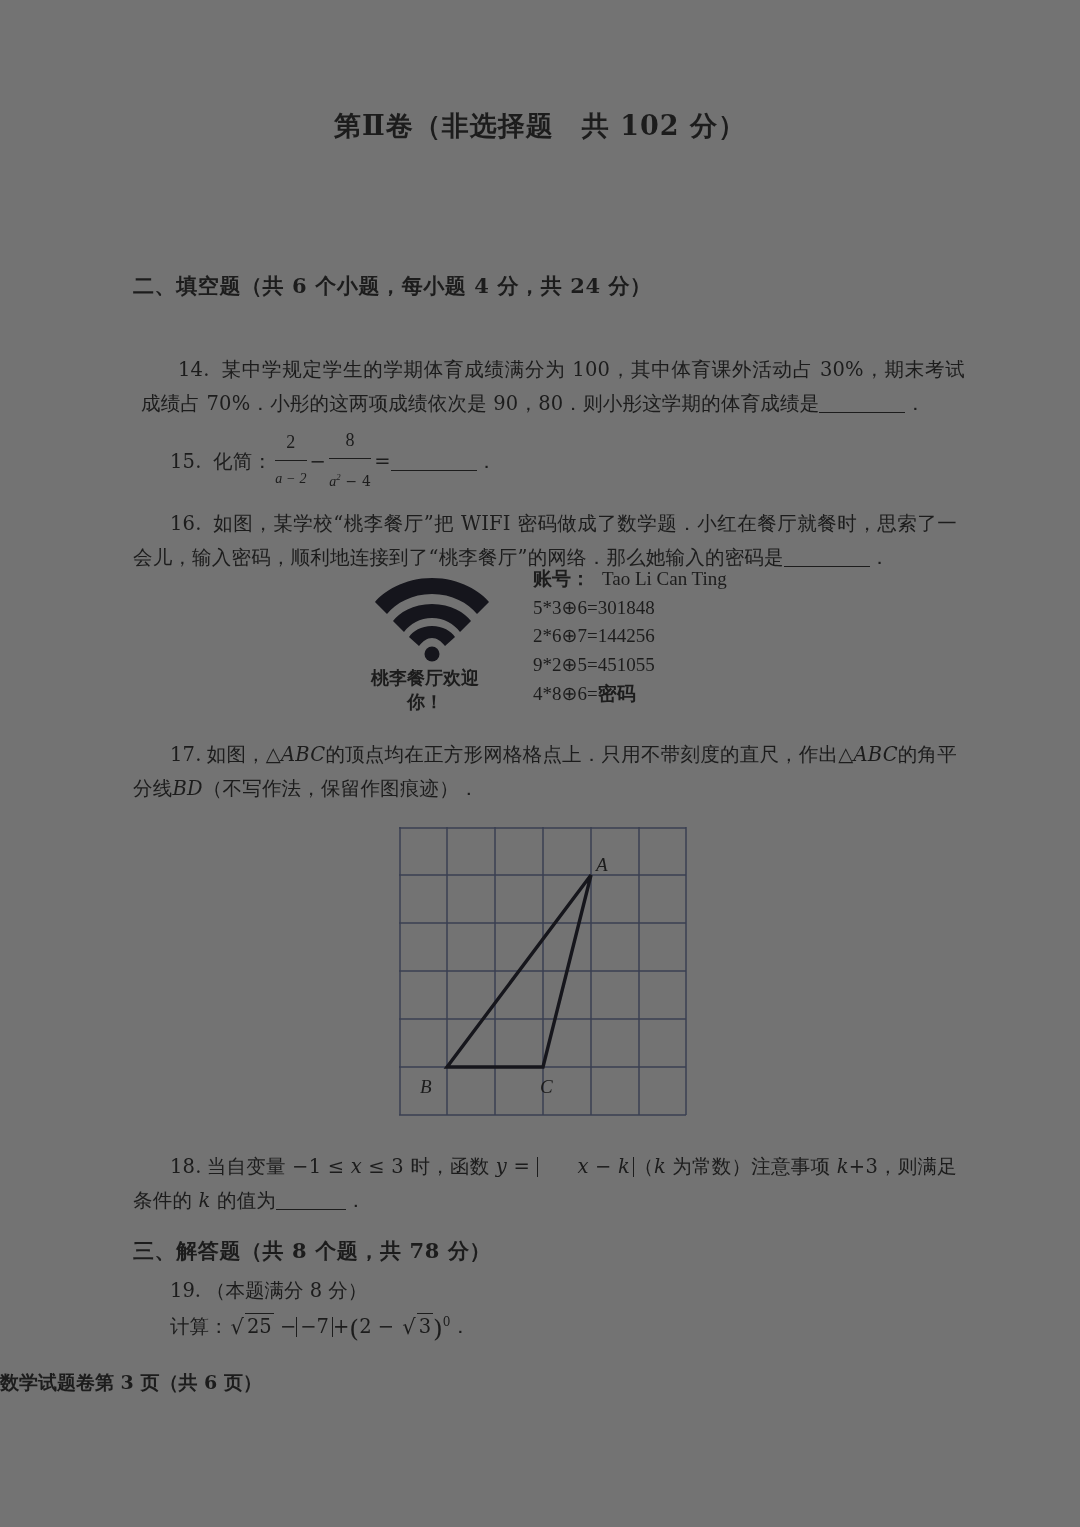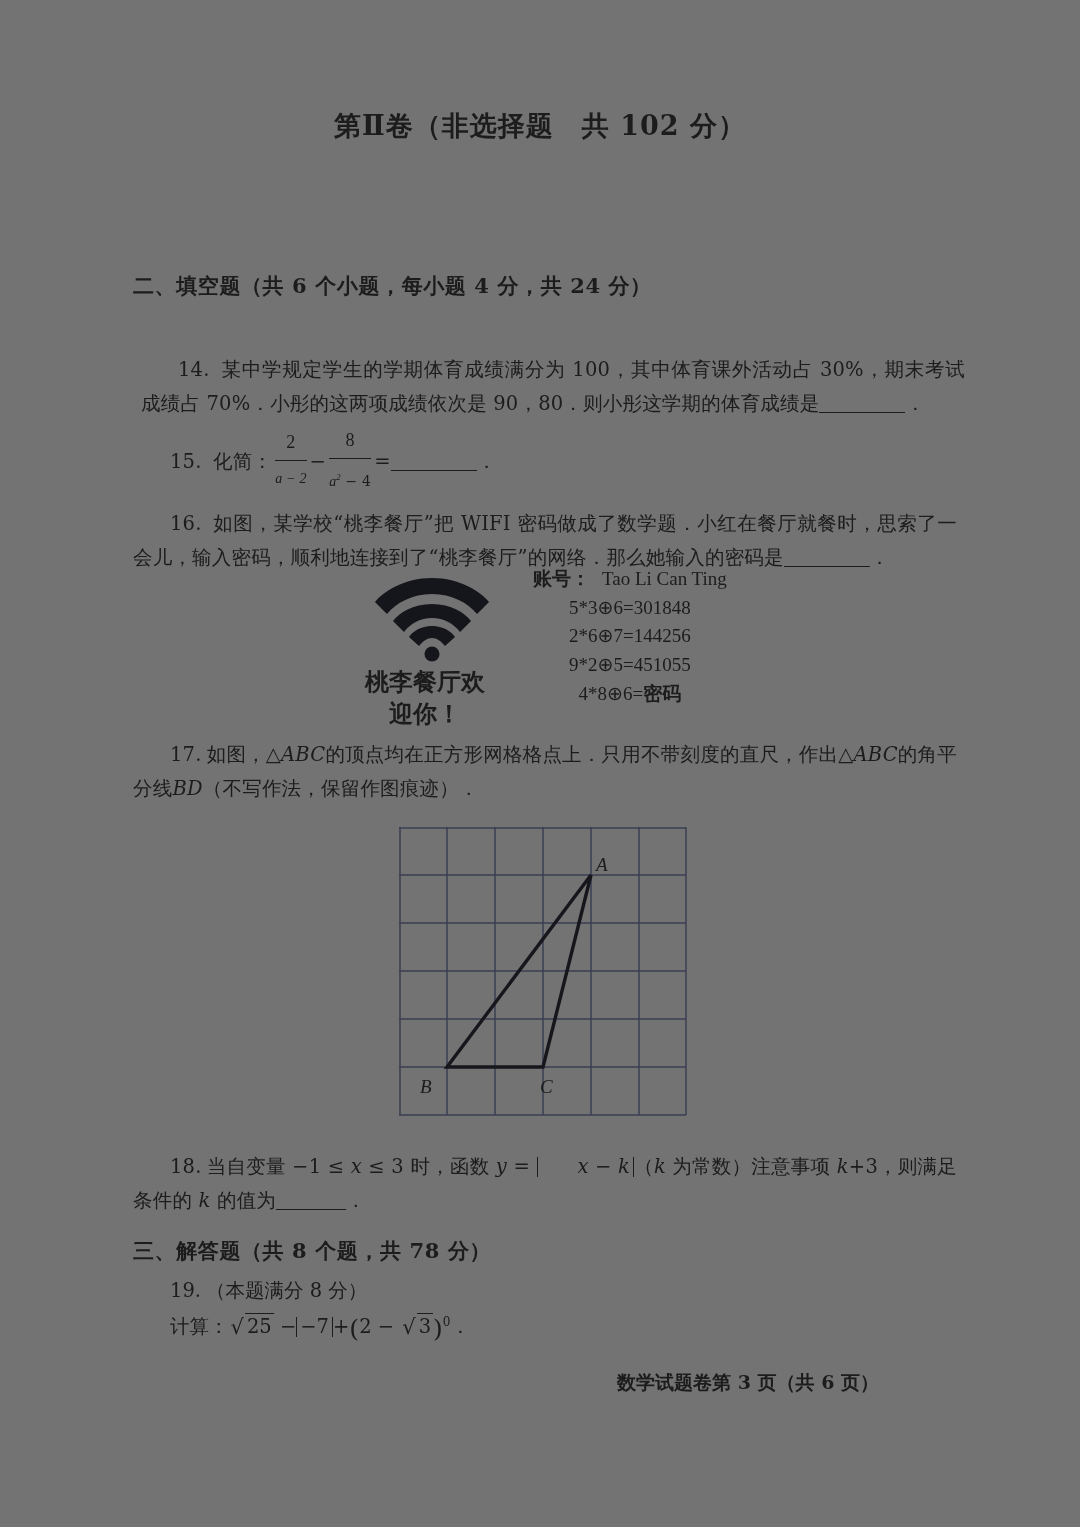--- a/index.html
+++ b/index.html
@@ -142,32 +142,31 @@
     top: 6px;
     width: 118px;
     height: 100px;
   }
   #wifi-caption {
     position: absolute;
     left: 0;
     top: 110px;
     width: 140px;
     text-align: center;
-    font-size: 24px;
+    font-size: 18px;
     font-weight: bold;
     font-family: "DejaVu Serif", serif;
   }
   #wifi-lines {
     position: absolute;
     left: 178px;
     top: 8px;
     font-size: 19px;
     line-height: 28.5px;
     font-family: "Liberation Serif", serif;
-    text-align: center;
   }
   #wifi-lines .acct-label {
     font-family: "DejaVu Serif", serif;
     font-weight: bold;
   }
   #wifi-lines .acct-value { margin-left: 12px; }
   #wifi-lines .pw-cn { font-family: "DejaVu Serif", serif; font-weight: bold; }
 
   
   #grid-figure {
@@ -185,21 +184,21 @@
   }
   #label-A { left: 198px; top: 28px; }
   #label-B { left: 22px; top: 250px; }
   #label-C { left: 142px; top: 250px; }
 
   
   #footer {
     top: 1370px;
     left: 0;
     width: 879px;
-    text-align: right;
+    text-align: left;
     font-size: 19px;
     font-weight: bold;
     font-family: "DejaVu Serif", serif;
   }
 </style>
 </head>
 <body>
 
 <div class="page">
 

